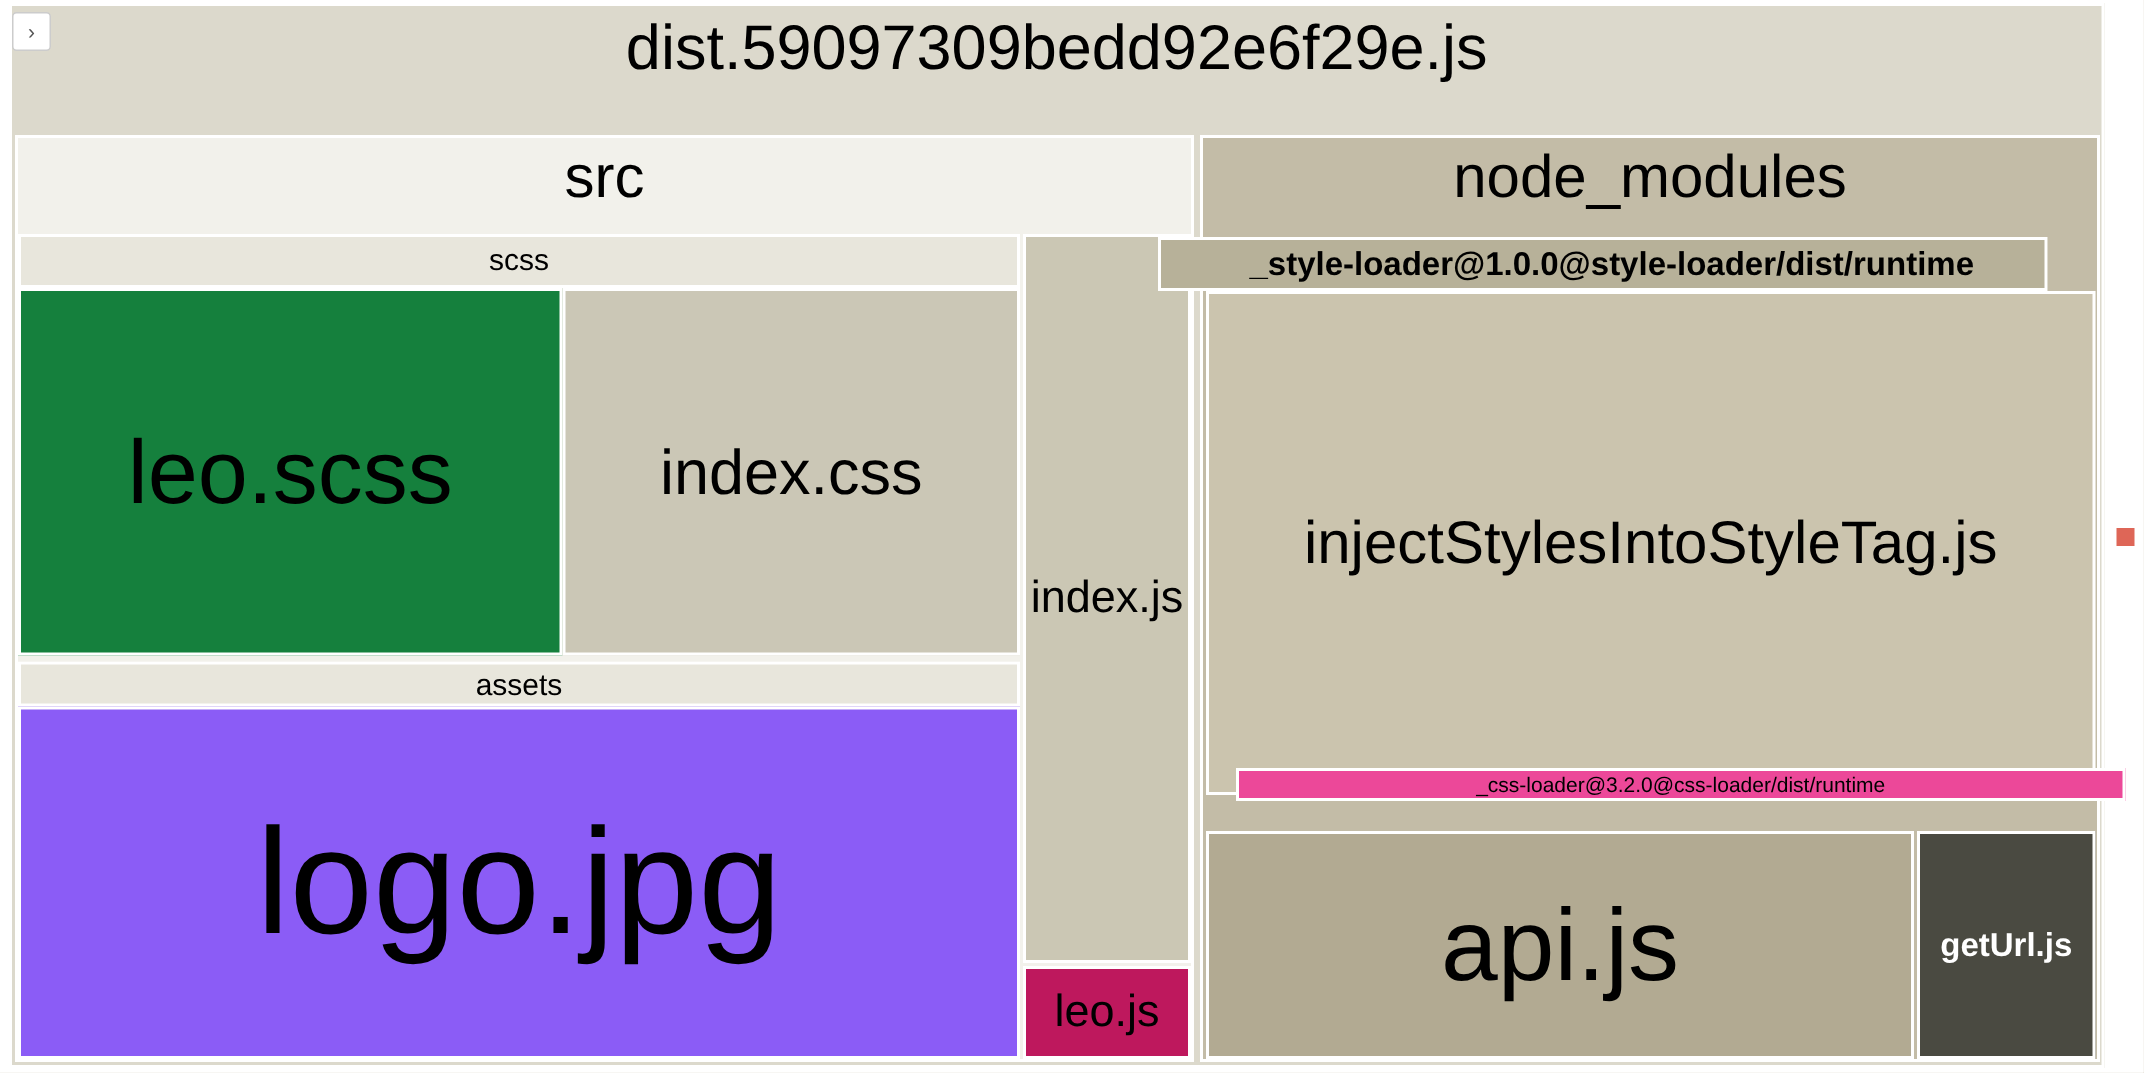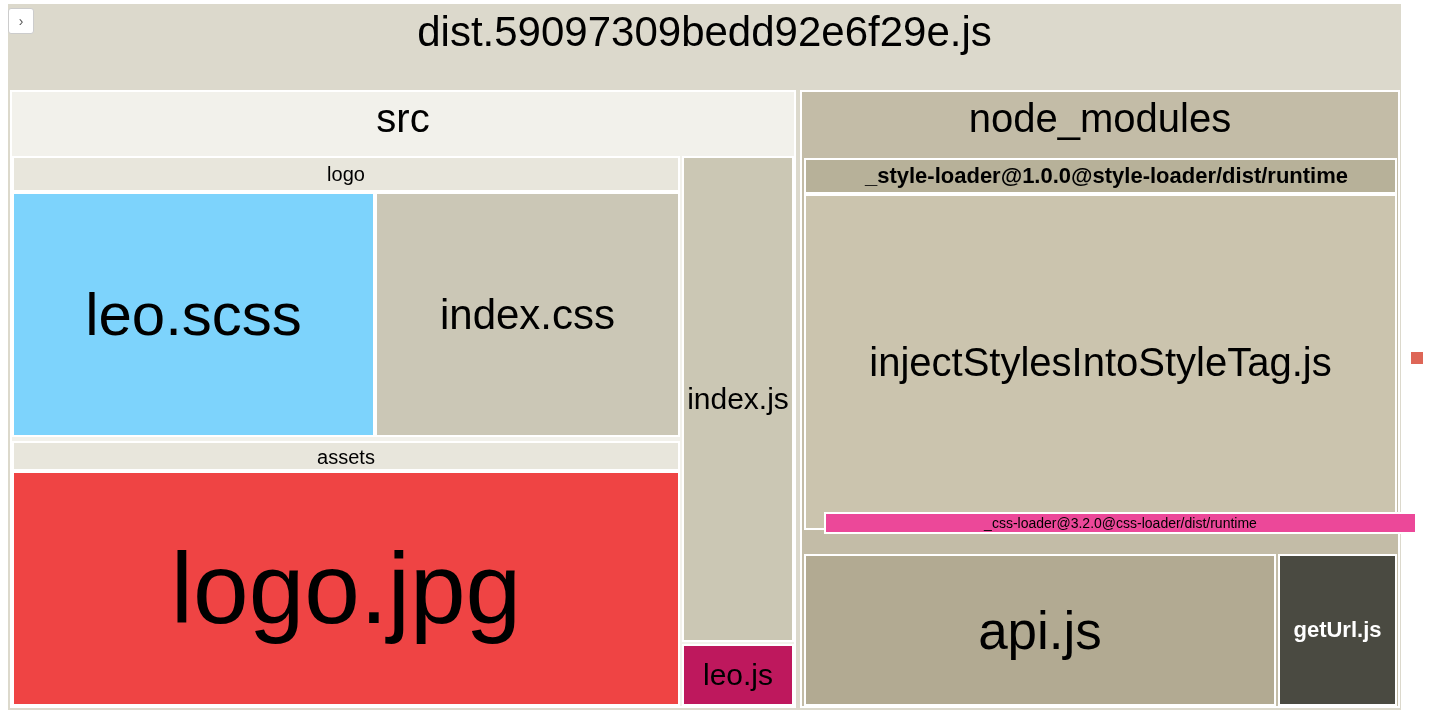--- a/index.html
+++ b/index.html
@@ -55,21 +55,21 @@
   }
   
   .fs-42 { font-size: 42px; }
   .fs-40 { font-size: 40px; }
   .fs-38 { font-size: 40px; }
   .fs-30 { font-size: 30px; }
   .fs-22 { font-size: 22px; font-weight: 600; }
   .fs-20 { font-size: 20px; align-items: flex-end; }
   .fs-14 { font-size: 14px; }
   .fs-60 { font-size: 60px; }
-  .fs-70 { font-size: 53px; align-items: center; }
+  .fs-70 { font-size: 68px; align-items: center; }
   .fs-100 { font-size: 100px; }
   .white { color: #ffffff; }
 </style>
 </head>
 <body>
 
 <div class="toggle-btn">
   <span>›</span>
 </div>
 
@@ -77,52 +77,52 @@
 
 <div class="box label-top fs-42" style="left:6px; top:2px; width:1397px; height:710px; background:#dcd9cc;">
   <span>dist.59097309bedd92e6f29e.js</span>
 </div>
 
 <div class="box label-top fs-40" style="left:10px; top:90px; width:786px; height:618px; background:#f2f1eb;">
   <span>src</span>
 </div>
 
 <div class="box fs-20" style="left:12px; top:156px; width:668px; height:36px; background:#e8e6dc; align-items:center;">
-  <span>logo</span>
+  <span>scss</span>
 </div>
 
-<div class="box fs-60" style="left:12px; top:192px; width:363px; height:245px; background:#7dd3fc;">
+<div class="box fs-60" style="left:12px; top:192px; width:363px; height:245px; background:#15803d;">
   <span>leo.scss</span>
 </div>
 
 <div class="box fs-42" style="left:375px; top:192px; width:305px; height:245px; background:#cbc7b6;align-items:center;">
   <span>index.css</span>
 </div>
 
 <div class="box fs-20" style="left:12px; top:441px; width:668px; height:30px; background:#e8e6dc;">
   <span>assets</span>
 </div>
 
-<div class="box fs-100" style="left:12px; top:471px; width:668px; height:235px; background:#ef4444;">
+<div class="box fs-100" style="left:12px; top:471px; width:668px; height:235px; background:#8b5cf6;">
   <span>logo.jpg</span>
 </div>
 
 <div class="box fs-30" style="left:682px; top:156px; width:112px; height:486px; background:#cbc7b4;">
   <span>index.js</span>
 </div>
 
 <div class="box fs-30" style="left:682px; top:644px; width:112px; height:62px; background:#be185d;">
   <span>leo.js</span>
 </div>
 
 <div class="box label-top fs-40" style="left:800px; top:90px; width:600px; height:618px; background:#c3bca7;">
   <span>node_modules</span>
 </div>
 
-<div class="box fs-22" style="left:804px; top:158px; width:593px; height:36px; background:#b7b199;padding-left:12px;">
+<div class="box fs-22" style="left:772px; top:158px; width:593px; height:36px; background:#b7b199;padding-left:12px;">
   <span>_style-loader@1.0.0@style-loader/dist/runtime</span>
 </div>
 
 <div class="box fs-38" style="left:804px; top:194px; width:593px; height:336px; background:#cbc4ae;">
   <span>injectStylesIntoStyleTag.js</span>
 </div>
 
 <div class="box fs-14" style="left:804px; top:512px; width:593px; height:22px; background:#ec4899;margin-left:20px;">
   <span>_css-loader@3.2.0@css-loader/dist/runtime</span>
 </div>

